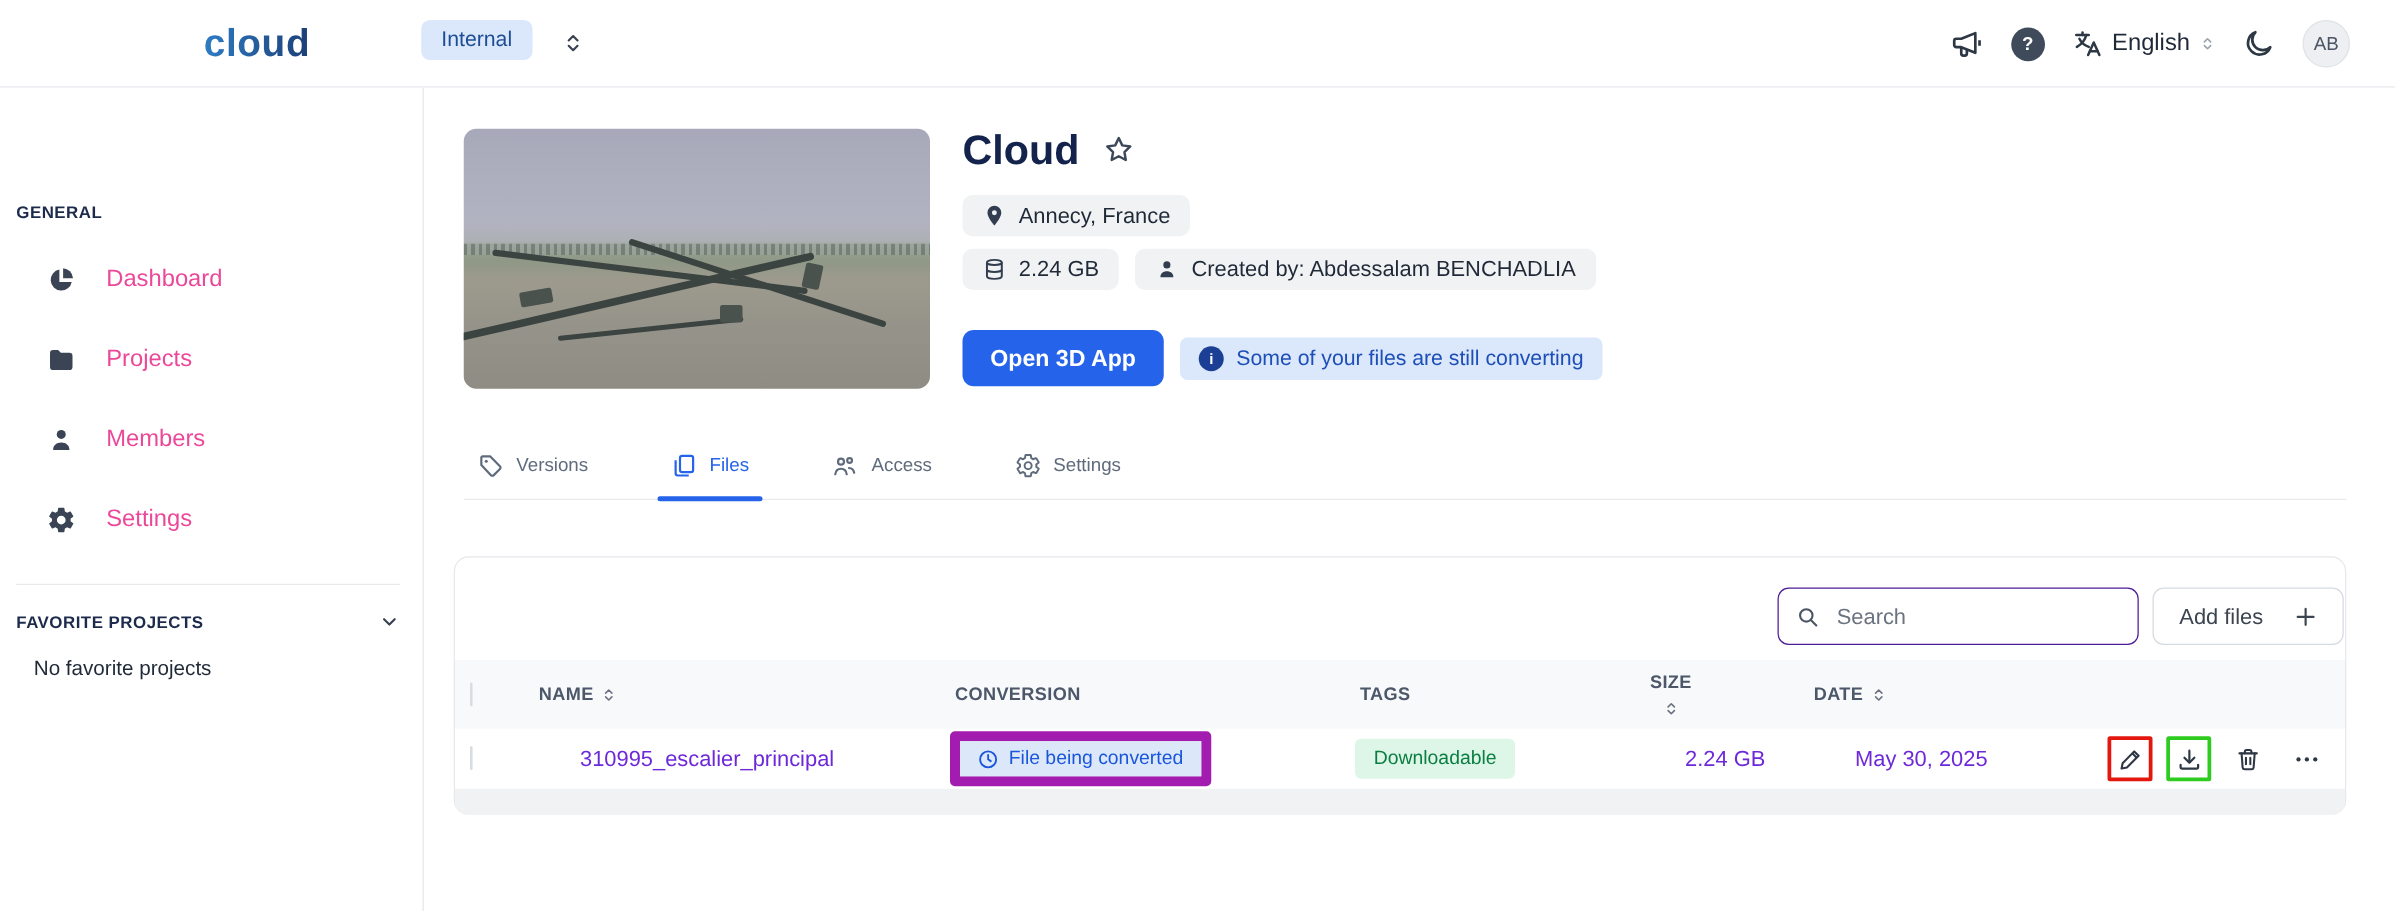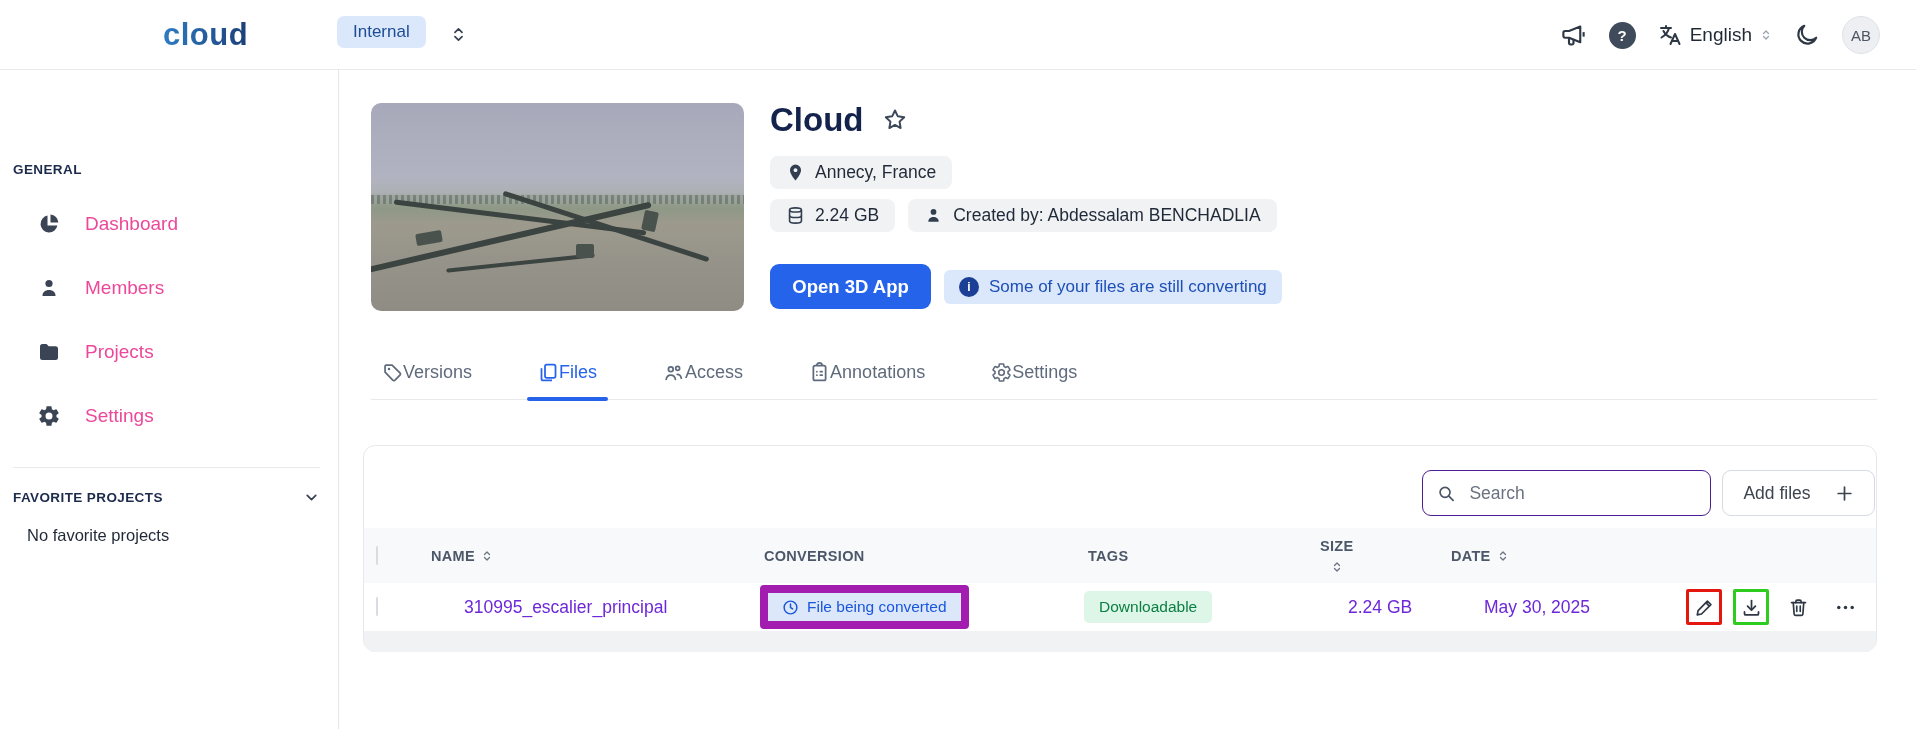--- a/index.html
+++ b/index.html
@@ -57,21 +57,21 @@
   .open-btn { position:absolute; left:770px; top:264px; width:161px; height:45px; background:#2563eb; color:#fff;
               font-size:18.5px; font-weight:600; border:none; border-radius:9px; cursor:pointer; }
   .notice { position:absolute; left:944px; top:270px; height:34px; display:flex; align-items:center; gap:10px;
             padding:0 15px; background:#dbe7fa; border-radius:6px; color:#1d4fb8; font-size:17px; }
   .notice .info-i { width:20px; height:20px; border-radius:50%; background:#1c3f96; color:#fff; font-size:12px; font-weight:700;
                     display:flex; align-items:center; justify-content:center; }
 
   
   .tabs-line { position:absolute; left:371px; top:399px; width:1506px; height:1px; background:#e7e9ec; }
   .tabs { position:absolute; left:371px; top:345px; height:55px; display:flex; }
-  .tab { display:flex; align-items:center; padding:0 11px; margin-right:44px; font-size:18px; color:#5f6b7c;
+  .tab { display:flex; align-items:center; gap:10px; padding:0 11px; margin-right:44px; font-size:15px; color:#5f6b7c;
          position:relative; cursor:pointer; }
   .tab .ic { display:flex; }
   .tab.active { color:#2563eb; }
   .tab.active::after { content:""; position:absolute; left:0; right:0; bottom:-1px; height:4px; background:#2563eb; border-radius:2px; }
 
   
   .card { position:absolute; left:363px; top:445px; width:1514px; height:207px; background:#fff; border:1px solid #e6e8ec;
           border-radius:12px; }
   .search-box { position:absolute; left:1058px; top:24px; width:289px; height:46px; border:1px solid #4c1d95; border-radius:9px;
                 display:flex; align-items:center; padding:0 14px; gap:14px; background:#fff; }
@@ -152,33 +152,33 @@
           <svg width="24" height="24" viewBox="0 0 24 24" fill="currentColor">
               <path d="M10.5 3.6A8.5 8.5 0 1 0 20.4 13.5H10.5z"></path>
               <path d="M13.5 2.6a8.5 8.5 0 0 1 7.9 7.9h-7.9z"></path>
             </svg>
         </span>
         <span>Dashboard</span>
       </div>
       <div class="nav-item">
         <span class="ic">
           <svg width="24" height="24" viewBox="0 0 24 24" fill="currentColor">
-              <circle cx="12" cy="7.5" r="3.6"></circle>
-              <path d="M5.5 19.5c0-3.3 2.9-5.5 6.5-5.5s6.5 2.2 6.5 5.5v.5h-13z"></path>
-            </svg>
-        </span>
-        <span>Members</span>
+              <path d="M3 6.5A2.5 2.5 0 0 1 5.5 4h4l2.2 2.2h6.8A2.5 2.5 0 0 1 21 8.7v8.8a2.5 2.5 0 0 1-2.5 2.5h-13A2.5 2.5 0 0 1 3 17.5z"></path>
+            </svg>
+        </span>
+        <span>Projects</span>
       </div>
       <div class="nav-item">
         <span class="ic">
           <svg width="24" height="24" viewBox="0 0 24 24" fill="currentColor">
-              <path d="M3 6.5A2.5 2.5 0 0 1 5.5 4h4l2.2 2.2h6.8A2.5 2.5 0 0 1 21 8.7v8.8a2.5 2.5 0 0 1-2.5 2.5h-13A2.5 2.5 0 0 1 3 17.5z"></path>
-            </svg>
-        </span>
-        <span>Projects</span>
+              <circle cx="12" cy="7.5" r="3.6"></circle>
+              <path d="M5.5 19.5c0-3.3 2.9-5.5 6.5-5.5s6.5 2.2 6.5 5.5v.5h-13z"></path>
+            </svg>
+        </span>
+        <span>Members</span>
       </div>
       <div class="nav-item">
         <span class="ic">
           <svg width="24" height="24" viewBox="0 0 24 24" fill="currentColor" fill-rule="evenodd">
               <path d="M19.4 13a7.8 7.8 0 0 0 .1-1 7.8 7.8 0 0 0-.1-1l2.1-1.6a.5.5 0 0 0 .1-.6l-2-3.4a.5.5 0 0 0-.6-.2l-2.4 1a7.7 7.7 0 0 0-1.7-1l-.4-2.6a.5.5 0 0 0-.5-.4h-4a.5.5 0 0 0-.5.4l-.4 2.6a7.7 7.7 0 0 0-1.7 1l-2.4-1a.5.5 0 0 0-.6.2l-2 3.4a.5.5 0 0 0 .1.6L4.6 11a7.8 7.8 0 0 0 0 2l-2.1 1.6a.5.5 0 0 0-.1.6l2 3.4c.1.2.4.3.6.2l2.4-1a7.7 7.7 0 0 0 1.7 1l.4 2.6c0 .2.2.4.5.4h4c.2 0 .4-.2.5-.4l.4-2.6a7.7 7.7 0 0 0 1.7-1l2.4 1c.2.1.5 0 .6-.2l2-3.4a.5.5 0 0 0-.1-.6zM12 15.5A3.5 3.5 0 1 1 15.5 12 3.5 3.5 0 0 1 12 15.5z"></path>
             </svg>
         </span>
         <span>Settings</span>
       </div>
     </div>
@@ -275,30 +275,20 @@
             <circle cx="8.5" cy="8" r="2.6"></circle>
             <circle cx="16" cy="7" r="2.1"></circle>
             <path d="M3.5 19c.4-3 2.4-4.8 5-4.8s4.6 1.8 5 4.8"></path>
             <path d="M15.5 13.5c2.3.1 4 1.6 4.5 4.2"></path>
           </svg>
       </span>
       <span>Access</span>
     </div>
     <div class="tab">
       <span class="ic">
-        <svg width="21" height="21" viewBox="0 0 24 24" fill="none" stroke="currentColor" stroke-width="2" stroke-linejoin="round">
-            <rect x="5" y="4" width="14" height="17" rx="2"></rect>
-            <path d="M9 4a3 3 0 0 1 6 0"></path>
-            <path d="M9 11h.01M13 11h2M9 15h.01M13 15h2" stroke-linecap="round"></path>
-          </svg>
-      </span>
-      <span>Annotations</span>
-    </div>
-    <div class="tab">
-      <span class="ic">
         <svg width="21" height="21" viewBox="0 0 24 24" fill="none" stroke="currentColor" stroke-width="1.8" stroke-linejoin="round">
             <path d="M19.4 13a7.8 7.8 0 0 0 .1-1 7.8 7.8 0 0 0-.1-1l2.1-1.6a.5.5 0 0 0 .1-.6l-2-3.4a.5.5 0 0 0-.6-.2l-2.4 1a7.7 7.7 0 0 0-1.7-1l-.4-2.6a.5.5 0 0 0-.5-.4h-4a.5.5 0 0 0-.5.4l-.4 2.6a7.7 7.7 0 0 0-1.7 1l-2.4-1a.5.5 0 0 0-.6.2l-2 3.4a.5.5 0 0 0 .1.6L4.6 11a7.8 7.8 0 0 0 0 2l-2.1 1.6a.5.5 0 0 0-.1.6l2 3.4c.1.2.4.3.6.2l2.4-1a7.7 7.7 0 0 0 1.7 1l.4 2.6c0 .2.2.4.5.4h4c.2 0 .4-.2.5-.4l.4-2.6a7.7 7.7 0 0 0 1.7-1l2.4 1c.2.1.5 0 .6-.2l2-3.4a.5.5 0 0 0-.1-.6z"></path>
             <circle cx="12" cy="12" r="3.2"></circle>
           </svg>
       </span>
       <span>Settings</span>
     </div>
   </div>
 
   <div class="card">

